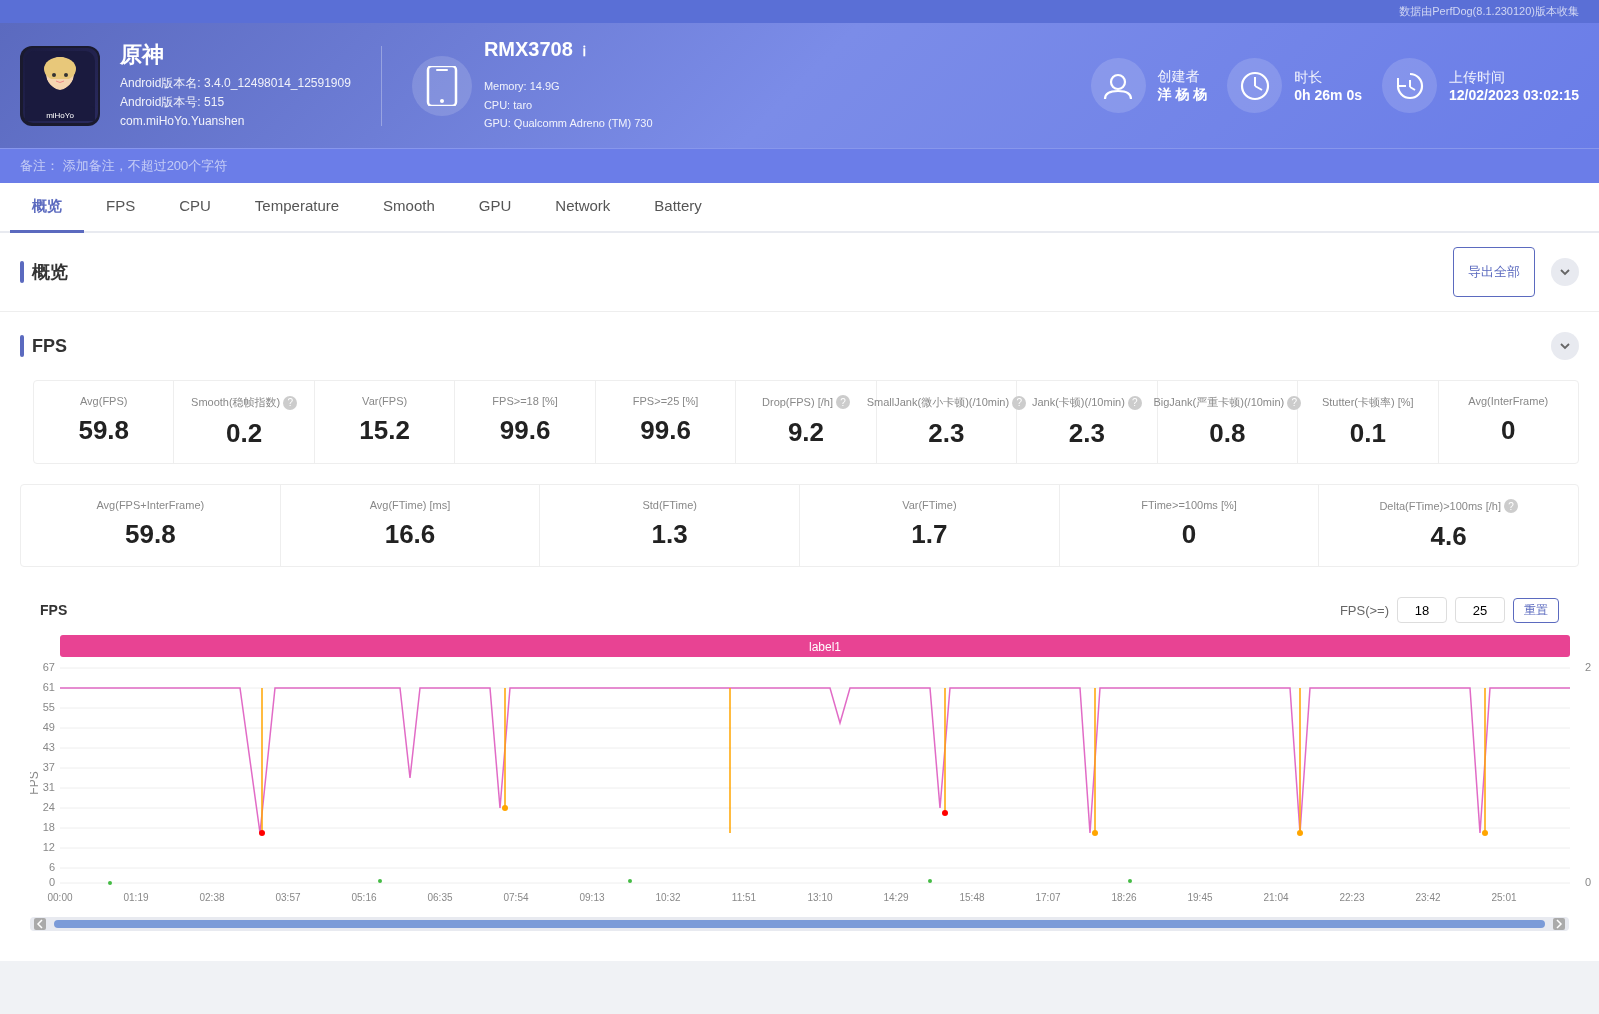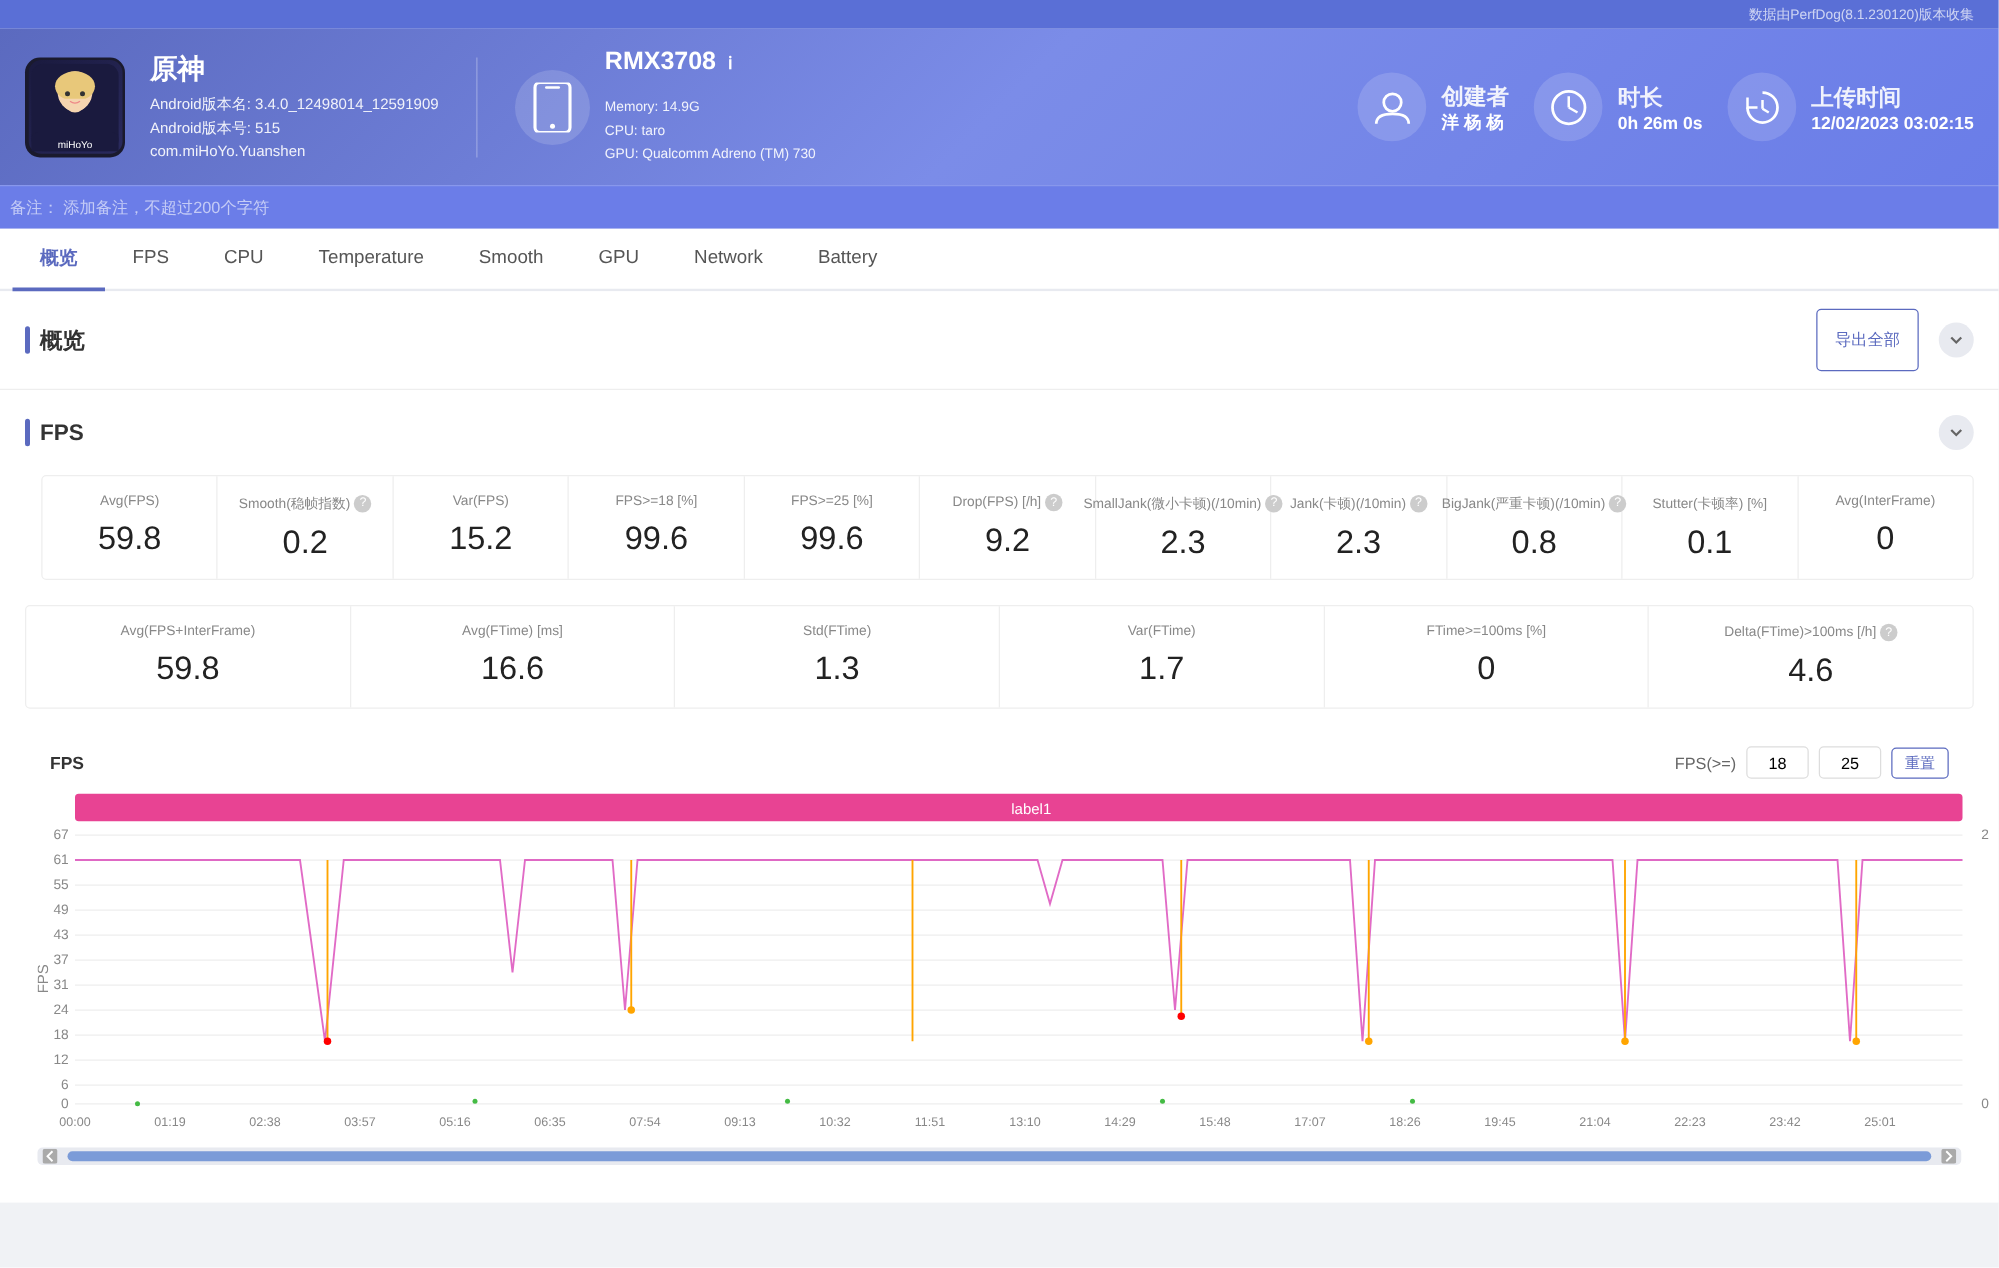--- a/index.html
+++ b/index.html
@@ -14,26 +14,26 @@
     .app-details { font-size: 12px; opacity: 0.9; line-height: 1.6; }
     .divider-v { width: 1px; height: 80px; background: rgba(255,255,255,0.3); margin: 0 10px; }
     .device-section { display: flex; align-items: center; gap: 12px; }
     .device-icon-circle { width: 60px; height: 60px; border-radius: 50%; background: rgba(255,255,255,0.15); display: flex; align-items: center; justify-content: center; }
     .device-info { color: white; }
     .device-name { font-size: 20px; font-weight: bold; }
     .header-stats { display: flex; gap: 20px; margin-left: auto; }
     .stat-item { display: flex; align-items: center; gap: 12px; }
     .stat-icon-circle { width: 55px; height: 55px; border-radius: 50%; background: rgba(255,255,255,0.15); display: flex; align-items: center; justify-content: center; }
     .stat-info { color: white; }
-    .stat-label { font-size: 18px; opacity: 0.9; font-weight: bold; }
+    .stat-label { font-size: 14px; opacity: 0.9; }
     .stat-value { font-size: 14px; font-weight: bold; }
     .top-bar { background: #5a6fd6; padding: 4px 20px; text-align: right; font-size: 11px; color: rgba(255,255,255,0.7); }
 
     
-    .comment-bar { background: #6b7de8; padding: 8px 8px; color: rgba(255,255,255,0.6); font-size: 13px; border-top: 1px solid rgba(255,255,255,0.2); }
+    .comment-bar { background: #6b7de8; padding: 8px 20px; color: rgba(255,255,255,0.6); font-size: 13px; border-top: 1px solid rgba(255,255,255,0.2); }
 
     
     .nav-tabs { background: white; display: flex; gap: 0; border-bottom: 2px solid #e8eaf0; padding: 0 10px; }
     .nav-tab { padding: 14px 22px; font-size: 15px; color: #555; cursor: pointer; border-bottom: 3px solid transparent; margin-bottom: -2px; }
     .nav-tab.active { color: #5b6abf; border-bottom-color: #5b6abf; font-weight: bold; }
 
     
     .content { background: #f5f6fa; padding: 0; }
 
     
@@ -46,21 +46,21 @@
     
     .fps-section { background: white; margin: 0; padding: 20px; }
     .fps-section-header { display: flex; align-items: center; justify-content: space-between; margin-bottom: 20px; }
     .fps-section-title { display: flex; align-items: center; gap: 8px; font-size: 18px; font-weight: bold; color: #333; }
 
     
     .stats-grid { display: flex; flex-wrap: wrap; gap: 0; border: 1px solid #eee; border-radius: 4px; margin-bottom: 20px; margin-left: 13px; }
     .stat-cell { flex: 1; min-width: 100px; padding: 14px 16px; border-right: 1px solid #eee; text-align: center; }
     .stat-cell:last-child { border-right: none; }
     .stat-cell-label { font-size: 11px; color: #888; margin-bottom: 8px; white-space: nowrap; display: flex; align-items: center; justify-content: center; gap: 3px; }
-    .stat-cell-value { font-size: 26px; font-weight: normal; color: #222; }
+    .stat-cell-value { font-size: 26px; font-weight: bold; color: #222; }
     .help-icon { width: 14px; height: 14px; border-radius: 50%; background: #ccc; color: white; font-size: 10px; display: inline-flex; align-items: center; justify-content: center; cursor: help; flex-shrink: 0; }
 
     
     .stats-grid2 { display: flex; gap: 0; border: 1px solid #eee; border-radius: 4px; margin-bottom: 20px; }
     .stat-cell2 { flex: 1; padding: 14px 16px; border-right: 1px solid #eee; text-align: center; }
     .stat-cell2:last-child { border-right: none; }
 
     
     .chart-container { background: white; padding: 0 0 10px 0; }
     .chart-header { display: flex; align-items: center; justify-content: space-between; padding: 10px 20px; }

